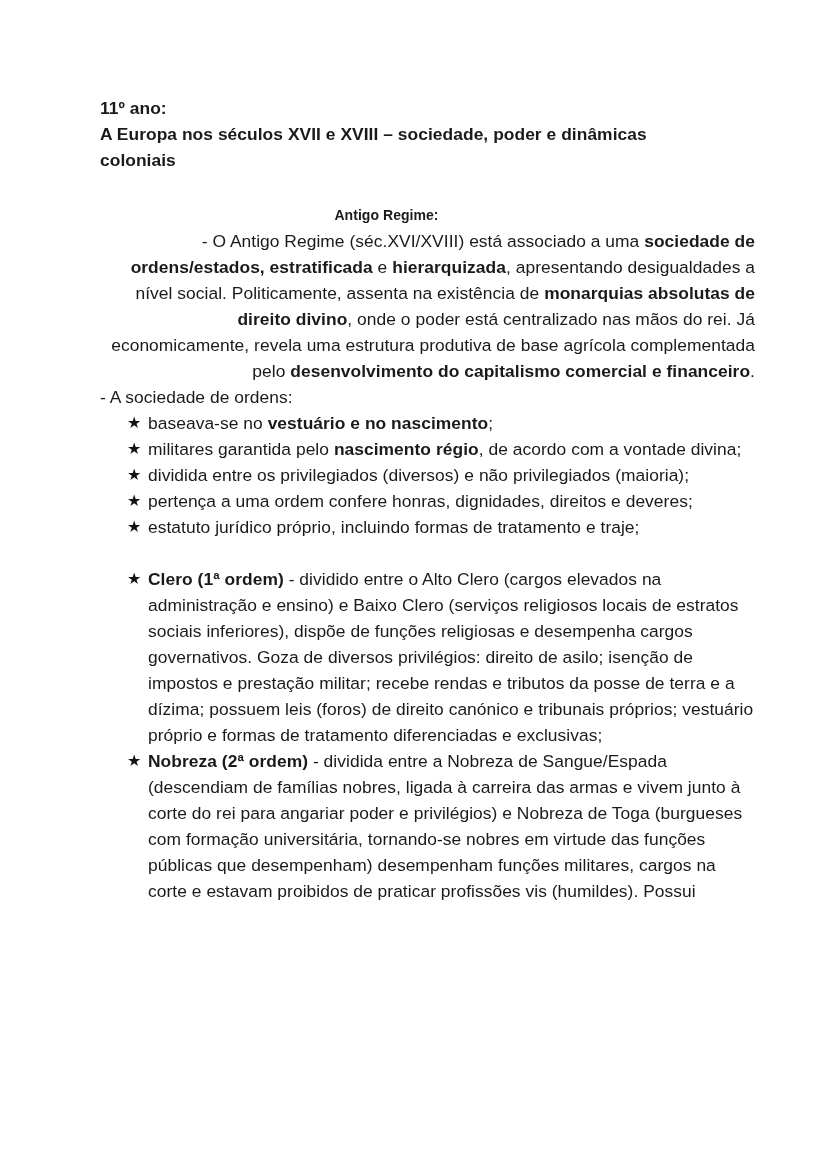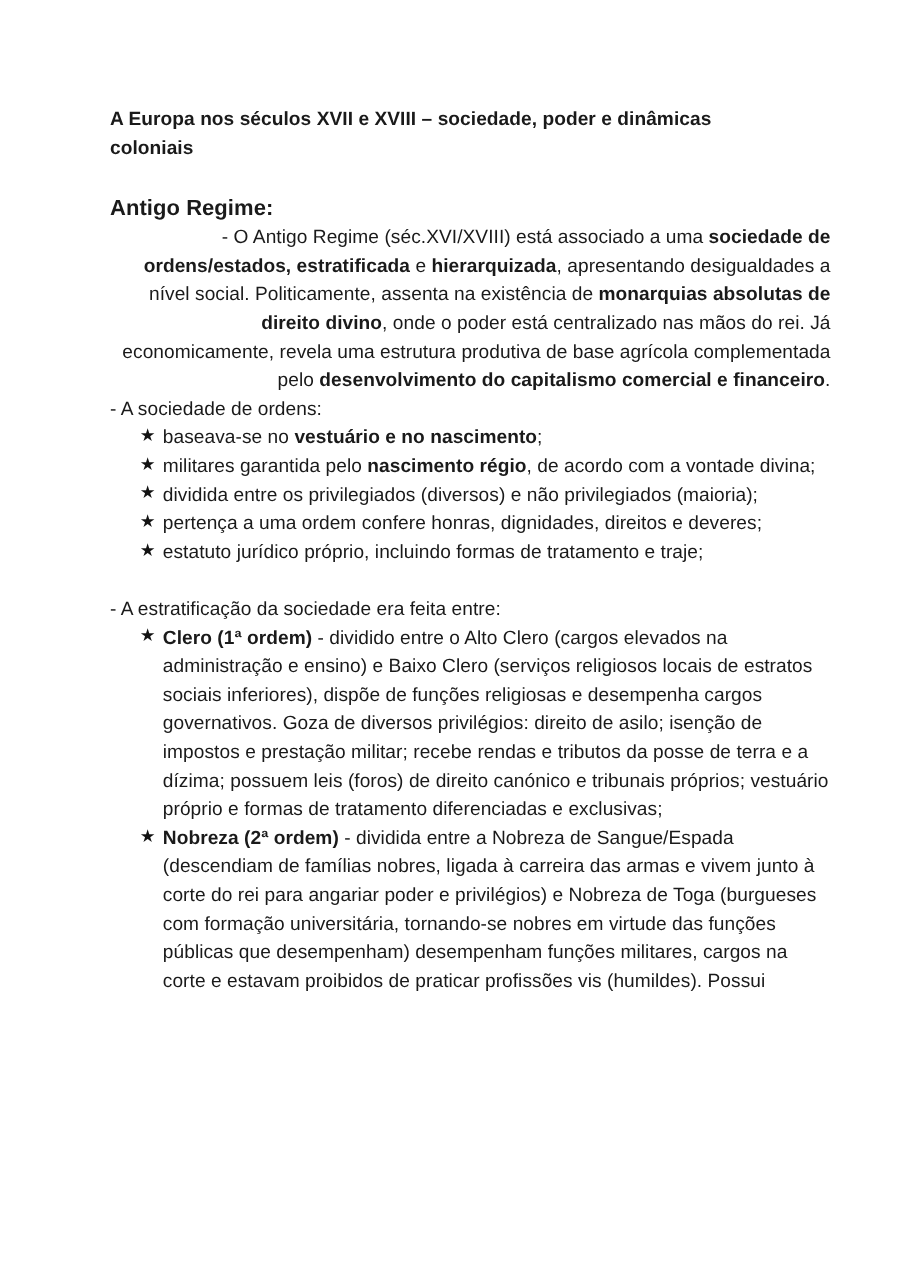--- a/index.html
+++ b/index.html
@@ -33,22 +33,23 @@
     font-weight: bold;
     margin: 0 0 0 0;
   }
   .title-line {
     display: block;
     font-weight: bold;
     font-size: 17.4px;
     line-height: 26px;
   }
   .section-heading {
+    text-align: center;
     font-weight: bold;
-    font-size: 20px;
+    font-size: 14px;
     line-height: 26px;
     margin: 29px 0 0 0;
     padding-right: 82px;
   }
   .para {
     margin: 0;
     text-align: right;
   }
   .lead-item {
     margin: 0;
@@ -84,20 +85,21 @@
     display: block;
   }
 </style>
 </head>
 <body>
 
 <div class="page">
   <div class="doc-body">
 
     <div class="title-block">
+      <span class="title-line">11º ano:</span>
       <span class="title-line">A Europa nos séculos XVII e XVIII – sociedade, poder e dinâmicas</span>
       <span class="title-line">coloniais</span>
     </div>
 
     <div class="section-heading">Antigo Regime:</div>
 
     <p class="para"><span>- O Antigo Regime (séc.XVI/XVIII) está associado a uma </span><span class="b">sociedade de ordens/estados, estratificada</span><span> e </span><span class="b">hierarquizada</span><span>, apresentando desigualdades a nível social. Politicamente, assenta na existência de </span><span class="b">monarquias absolutas de direito divino</span><span>, onde o poder está centralizado nas mãos do rei. Já economicamente, revela uma estrutura produtiva de base agrícola complementada pelo </span><span class="b">desenvolvimento do capitalismo comercial e financeiro</span><span>.</span></p>
 
     <div>
         <p class="lead-item bold">- A sociedade de ordens:</p>
@@ -117,21 +119,20 @@
           <li>
             <span class="star-glyph">★</span>
             <span class="li-text"><span>pertença a uma ordem confere honras, dignidades, direitos e deveres;</span></span>
           </li>
           <li>
             <span class="star-glyph">★</span>
             <span class="li-text"><span>estatuto jurídico próprio, incluindo formas de tratamento e traje;</span></span>
           </li>
         </ul>
         <div class="spacer-sm"></div>
-        <p class="lead-item">- A estratificação da sociedade era feita entre:</p>
         <ul class="star-list">
           <li>
             <span class="star-glyph">★</span>
             <span class="li-text"><span class="b">Clero (1ª ordem)</span><span> - dividido entre o Alto Clero (cargos elevados na administração e ensino) e Baixo Clero (serviços religiosos locais de estratos sociais inferiores), dispõe de funções religiosas e desempenha cargos governativos. Goza de diversos privilégios: direito de asilo; isenção de impostos e prestação militar; recebe rendas e tributos da posse de terra e a dízima; possuem leis (foros) de direito canónico e tribunais próprios; vestuário próprio e formas de tratamento diferenciadas e exclusivas;</span></span>
           </li>
           <li>
             <span class="star-glyph">★</span>
             <span class="li-text"><span class="b">Nobreza (2ª ordem)</span><span> - dividida entre a Nobreza de Sangue/Espada (descendiam de famílias nobres, ligada à carreira das armas e vivem junto à corte do rei para angariar poder e privilégios) e Nobreza de Toga (burgueses com formação universitária, tornando-se nobres em virtude das funções públicas que desempenham) desempenham funções militares, cargos na corte e estavam proibidos de praticar profissões vis (humildes). Possui</span></span>
           </li>
         </ul>

